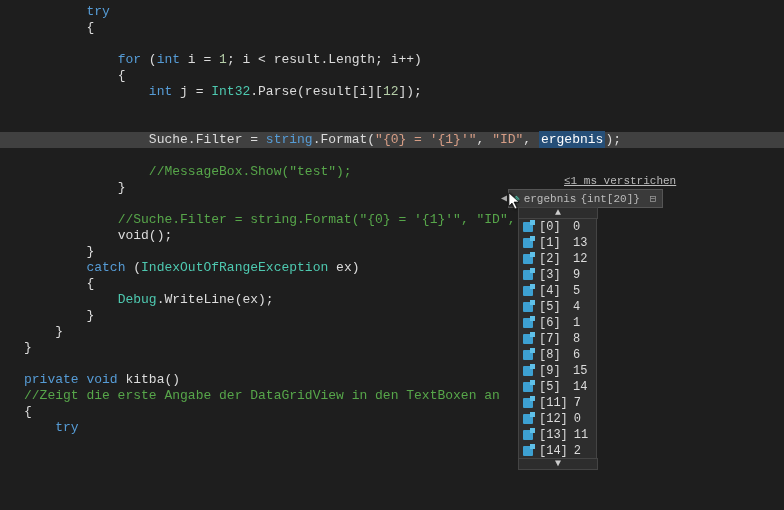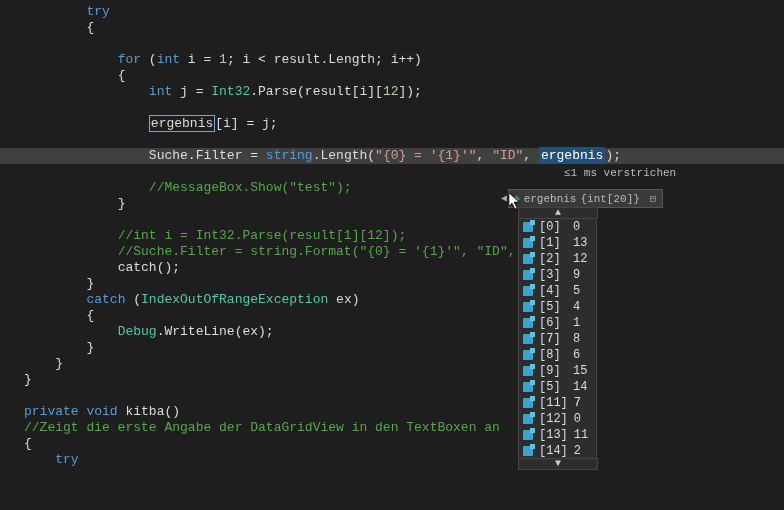--- a/index.html
+++ b/index.html
@@ -9,21 +9,21 @@
   .hl-line { background:#404040; }
   .kw { color:#569cd6; }
   .num { color:#b5cea8; }
   .str { color:#d69d85; }
   .cmt { color:#57a64a; }
   .typ { color:#4ec9b0; }
   .plain { color:#dcdcdc; }
   .boxvar { border:1px solid #6fa8dc; color:#dcdcdc; padding:0 1px; }
   .boxvar.decl { background:#6b8e23; border-color:#6b8e23; color:#fff; }
   .boxvar.sel { background:#264f78; border-color:#264f78; color:#fff; }
-  .timing { position:absolute; top:167px; left:564px; font-size:11px; color:#bbb; }
+  .timing { position:absolute; top:175px; left:564px; font-size:11px; color:#bbb;text-decoration:underline; }
   .tip { position:absolute; top:189px; left:508px; background:#3a3a3a; border:1px solid #555; color:#bbb; font-size:11px; padding:2px 6px 2px 4px; display:flex; align-items:center; gap:4px; }
   .tip .ic { color:#4ec9b0; }
   .tip .pin { margin-left:6px; color:#999; }
   .tri { position:absolute; left:501px; color:#aaa; font-size:10px; cursor:pointer; }
   .tri.left { top:192px; }
   .arrows { position:absolute; left:518px; width:80px; background:#2d2d2d; border:1px solid #444; }
   .arrows .aw { text-align:center; color:#ccc; font-size:10px; line-height:10px; cursor:pointer; }
   .arrows.top { top:207px; }
   .watch { position:absolute; top:218px; left:518px; background:#2d2d2d; border:1px solid #444; font-size:12px; }
   .watch .row { display:flex; align-items:center; height:16px; padding:0 8px 0 4px; gap:6px; }
@@ -40,30 +40,28 @@
 
 <div class="editor">
 
 <div class="line">        <span class="kw">try</span></div>
 <div class="line">        <span class="plain">{</span></div>
 <div class="line"> </div>
 <div class="line">            <span class="kw">for</span><span class="plain"> (</span><span class="kw">int</span><span class="plain"> i = </span><span class="num">1</span><span class="plain">; i &lt; result.Length; i++)</span></div>
 <div class="line">            <span class="plain">{</span></div>
 <div class="line">                <span class="kw">int</span><span class="plain"> j = </span><span class="typ">Int32</span><span class="plain">.Parse(result[i][</span><span class="num">12</span><span class="plain">]);</span></div>
 <div class="line"> </div>
-<div class="line">                <span class="boxvar">ergebnis</span><span class="plain">[i] = j;</span></div>
 <div class="line"> </div>
-<div class="line hl-line">                <span class="plain">Suche.Filter = </span><span class="kw">string</span><span class="plain">.Length(</span><span class="str">"{0} = '{1}'"</span><span class="plain">, </span><span class="str">"ID"</span><span class="plain">, </span><span class="boxvar sel">ergebnis</span><span class="plain">);</span></div>
+<div class="line hl-line">                <span class="plain">Suche.Filter = </span><span class="kw">string</span><span class="plain">.Format(</span><span class="str">"{0} = '{1}'"</span><span class="plain">, </span><span class="str">"ID"</span><span class="plain">, </span><span class="boxvar sel">ergebnis</span><span class="plain">);</span></div>
 <div class="line"> </div>
 <div class="line">                <span class="cmt">//MessageBox.Show("test");</span></div>
 <div class="line">            <span class="plain">}</span></div>
 <div class="line"> </div>
-<div class="line">            <span class="cmt">//int i = Int32.Parse(result[1][12]);</span></div>
 <div class="line">            <span class="cmt">//Suche.Filter = string.Format("{0} = '{1}'", "ID", i);</span></div>
-<div class="line">            <span class="plain">catch();</span></div>
+<div class="line">            <span class="plain">void();</span></div>
 <div class="line">        <span class="plain">}</span></div>
 <div class="line">        <span class="kw">catch</span><span class="plain"> (</span><span class="typ">IndexOutOfRangeException</span><span class="plain"> ex)</span></div>
 <div class="line">        <span class="plain">{</span></div>
 <div class="line">            <span class="typ">Debug</span><span class="plain">.WriteLine(ex);</span></div>
 <div class="line">        <span class="plain">}</span></div>
 <div class="line">    <span class="plain">}</span></div>
 <div class="line"><span class="plain">}</span></div>
 <div class="line"> </div>
 <div class="line"><span class="kw">private</span> <span class="kw">void</span><span class="plain"> kitba()</span></div>
 <div class="line"><span class="cmt">//Zeigt die erste Angabe der DataGridView in den TextBoxen an</span></div>

